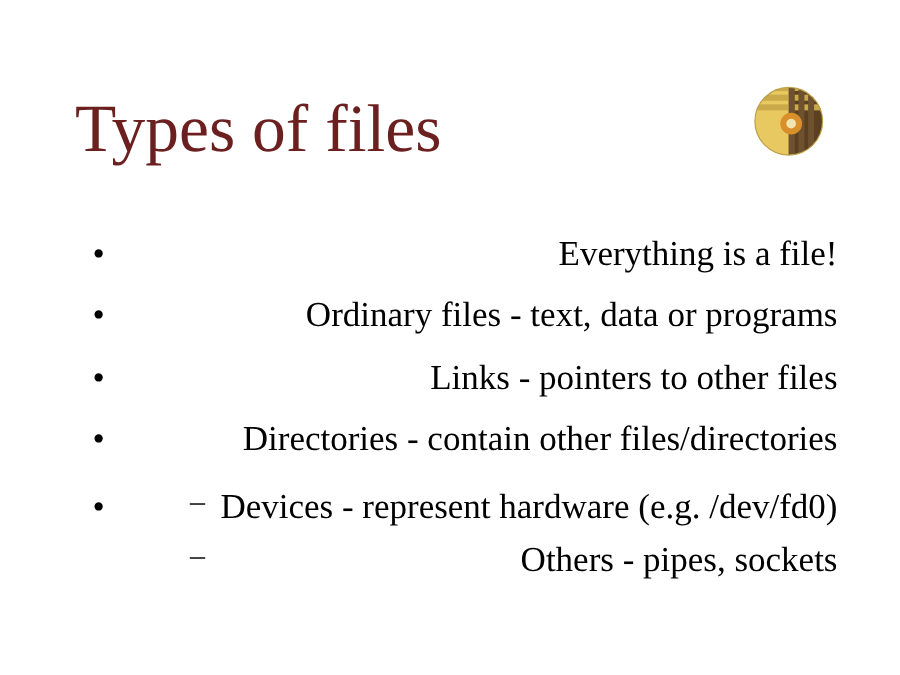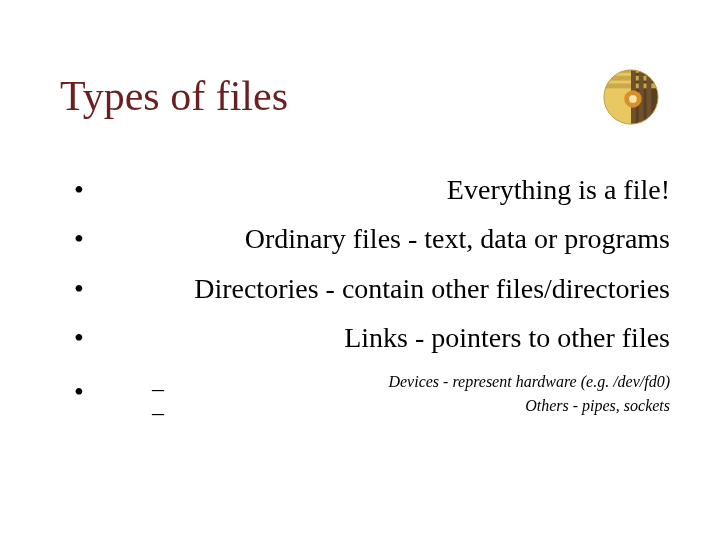--- a/index.html
+++ b/index.html
@@ -12,21 +12,21 @@
     color: #000000;
   }
   .slide {
     position: relative;
     width: 720px;
     height: 540px;
     box-sizing: border-box;
     padding: 60px 50px 40px 60px;
   }
   .title {
-    font-size: 42px;
+    font-size: 54px;
     color: #6b1f1f;
     margin: 12px 0 48px 0;
     font-weight: normal;
   }
   .logo {
     position: absolute;
     top: 68px;
     right: 60px;
     width: 58px;
     height: 58px;
@@ -50,25 +50,24 @@
     left: 14px;
     top: 0;
     font-size: 28px;
   }
   ul.sub {
     list-style: none;
     margin: 10px 0 0 0;
     padding: 0;
   }
   ul.sub > li {
-    font-size: 16px;
+    font-size: 28px;
     line-height: 1.55;
     position: relative;
     padding-left: 70px;
-    font-style: italic;
   }
   ul.sub > li::before {
     content: "–";
     position: absolute;
     left: 48px;
     top: 0;
     font-size: 24px;
   }
 </style>
 </head>
@@ -96,22 +95,22 @@
       <circle cx="32" cy="32" r="4" fill="#f2e6b0"></circle>
     </g>
     <circle cx="30" cy="30" r="28" fill="none" stroke="#bba048" stroke-width="1"></circle>
   </svg>
 
   <h1 class="title">Types of files</h1>
 
   <ul class="bullets">
     <li>Everything is a file!</li>
     <li>Ordinary files - text, data or programs</li>
+    <li>Links - pointers to other files</li>
     <li>Directories - contain other files/directories</li>
-    <li>Links - pointers to other files</li>
     <li>
       <ul class="sub">
         <li>Devices - represent hardware (e.g. /dev/fd0)</li>
         <li>Others - pipes, sockets</li>
       </ul>
     </li>
   </ul>
 
 </div>
 

